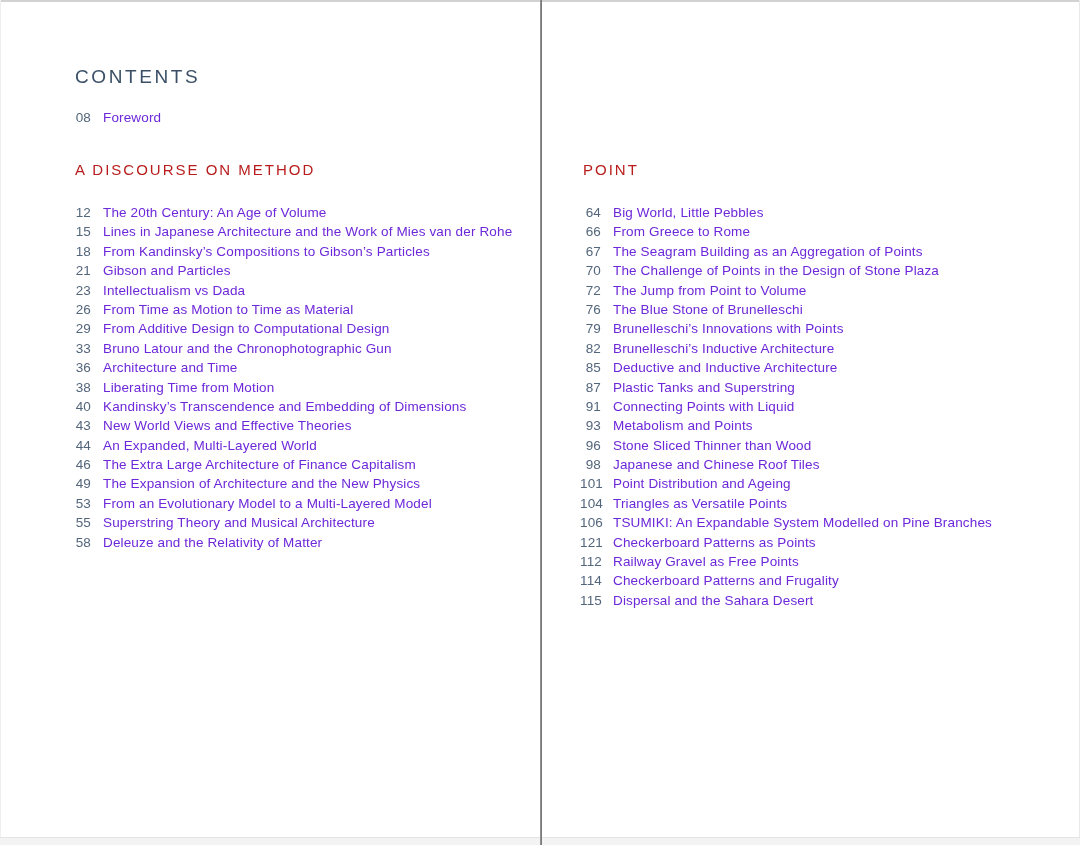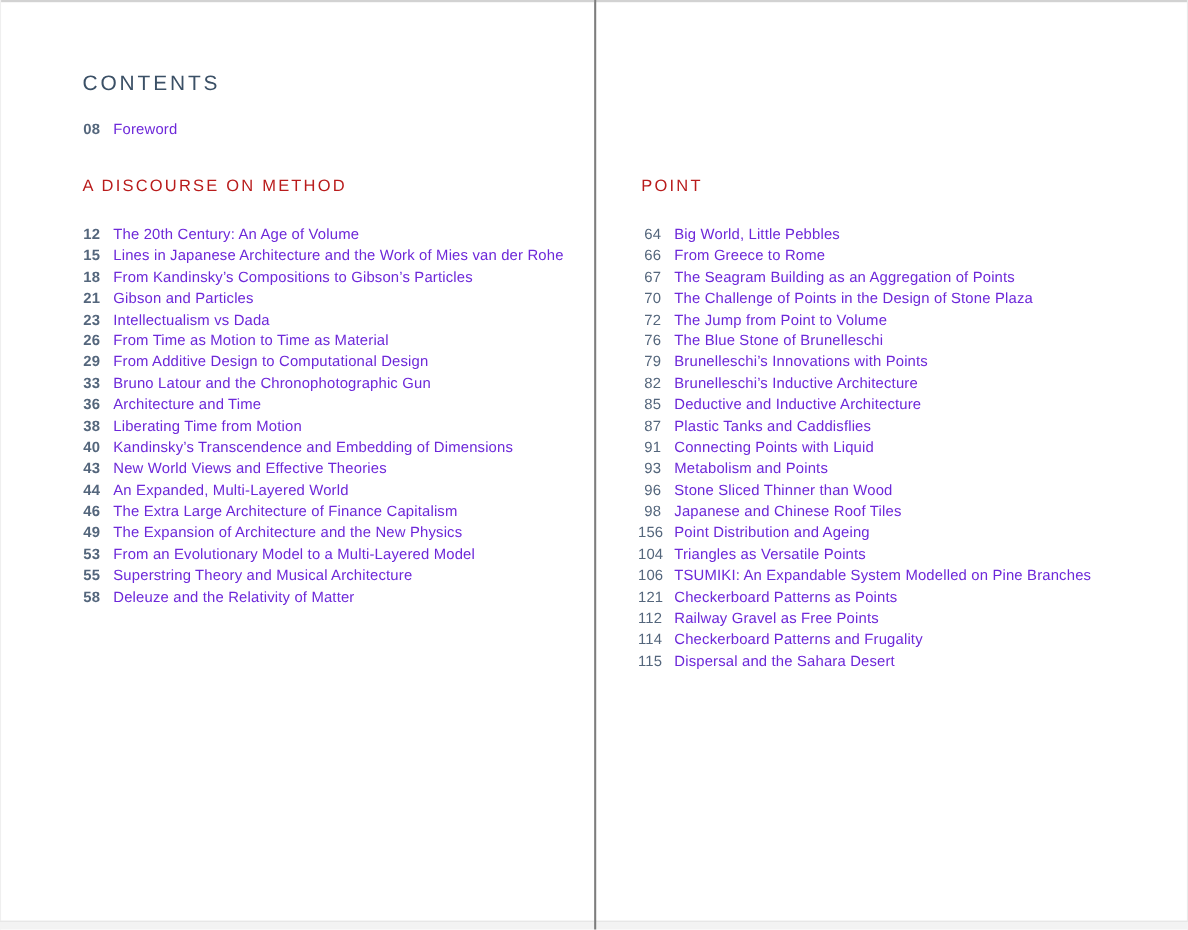--- a/index.html
+++ b/index.html
@@ -99,21 +99,21 @@
     line-height: 19.4px;
     height: 19.4px;
   }
   .toc-num {
     text-align: right;
     font-size: 13.5px;
     color: #54667c;
     letter-spacing: 0.15px;
     flex: none;
   }
-  .page-left  .toc-num, .foreword-row .toc-num { width: 16px; font-weight: bold; }
+  .page-left  .toc-num, .foreword-row .toc-num { width: 16px; }
   .page-right .toc-num { width: 21px; }
   .toc-title {
     margin-left: 12px;
     font-size: 13.5px;
     color: #6d28d9;
     letter-spacing: 0.15px;
     white-space: nowrap;
   }
 </style>
 </head>
@@ -276,21 +276,21 @@
           <span class="toc-title">Brunelleschi’s Inductive Architecture</span>
         </li>
 
         <li class="toc-row">
           <span class="toc-num">85</span>
           <span class="toc-title">Deductive and Inductive Architecture</span>
         </li>
 
         <li class="toc-row">
           <span class="toc-num">87</span>
-          <span class="toc-title">Plastic Tanks and Caddisflies</span>
+          <span class="toc-title">Plastic Tanks and Superstring</span>
         </li>
 
         <li class="toc-row">
           <span class="toc-num">91</span>
           <span class="toc-title">Connecting Points with Liquid</span>
         </li>
 
         <li class="toc-row">
           <span class="toc-num">93</span>
           <span class="toc-title">Metabolism and Points</span>
@@ -300,21 +300,21 @@
           <span class="toc-num">96</span>
           <span class="toc-title">Stone Sliced Thinner than Wood</span>
         </li>
 
         <li class="toc-row">
           <span class="toc-num">98</span>
           <span class="toc-title">Japanese and Chinese Roof Tiles</span>
         </li>
 
         <li class="toc-row">
-          <span class="toc-num">156</span>
+          <span class="toc-num">101</span>
           <span class="toc-title">Point Distribution and Ageing</span>
         </li>
 
         <li class="toc-row">
           <span class="toc-num">104</span>
           <span class="toc-title">Triangles as Versatile Points</span>
         </li>
 
         <li class="toc-row">
           <span class="toc-num">106</span>

